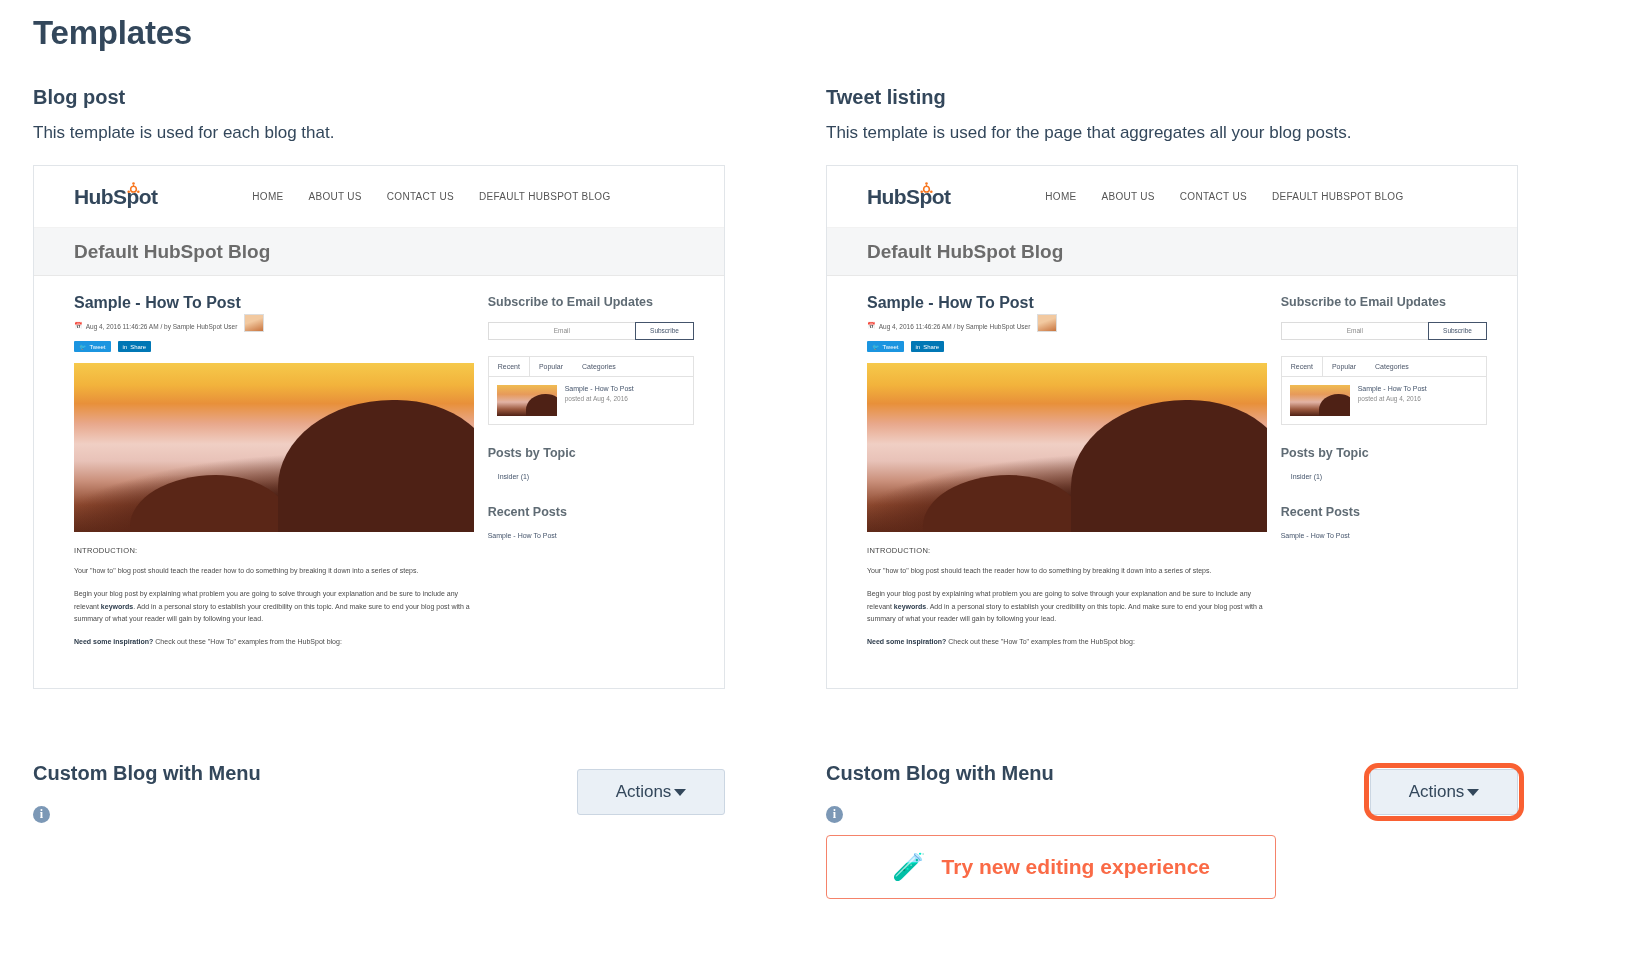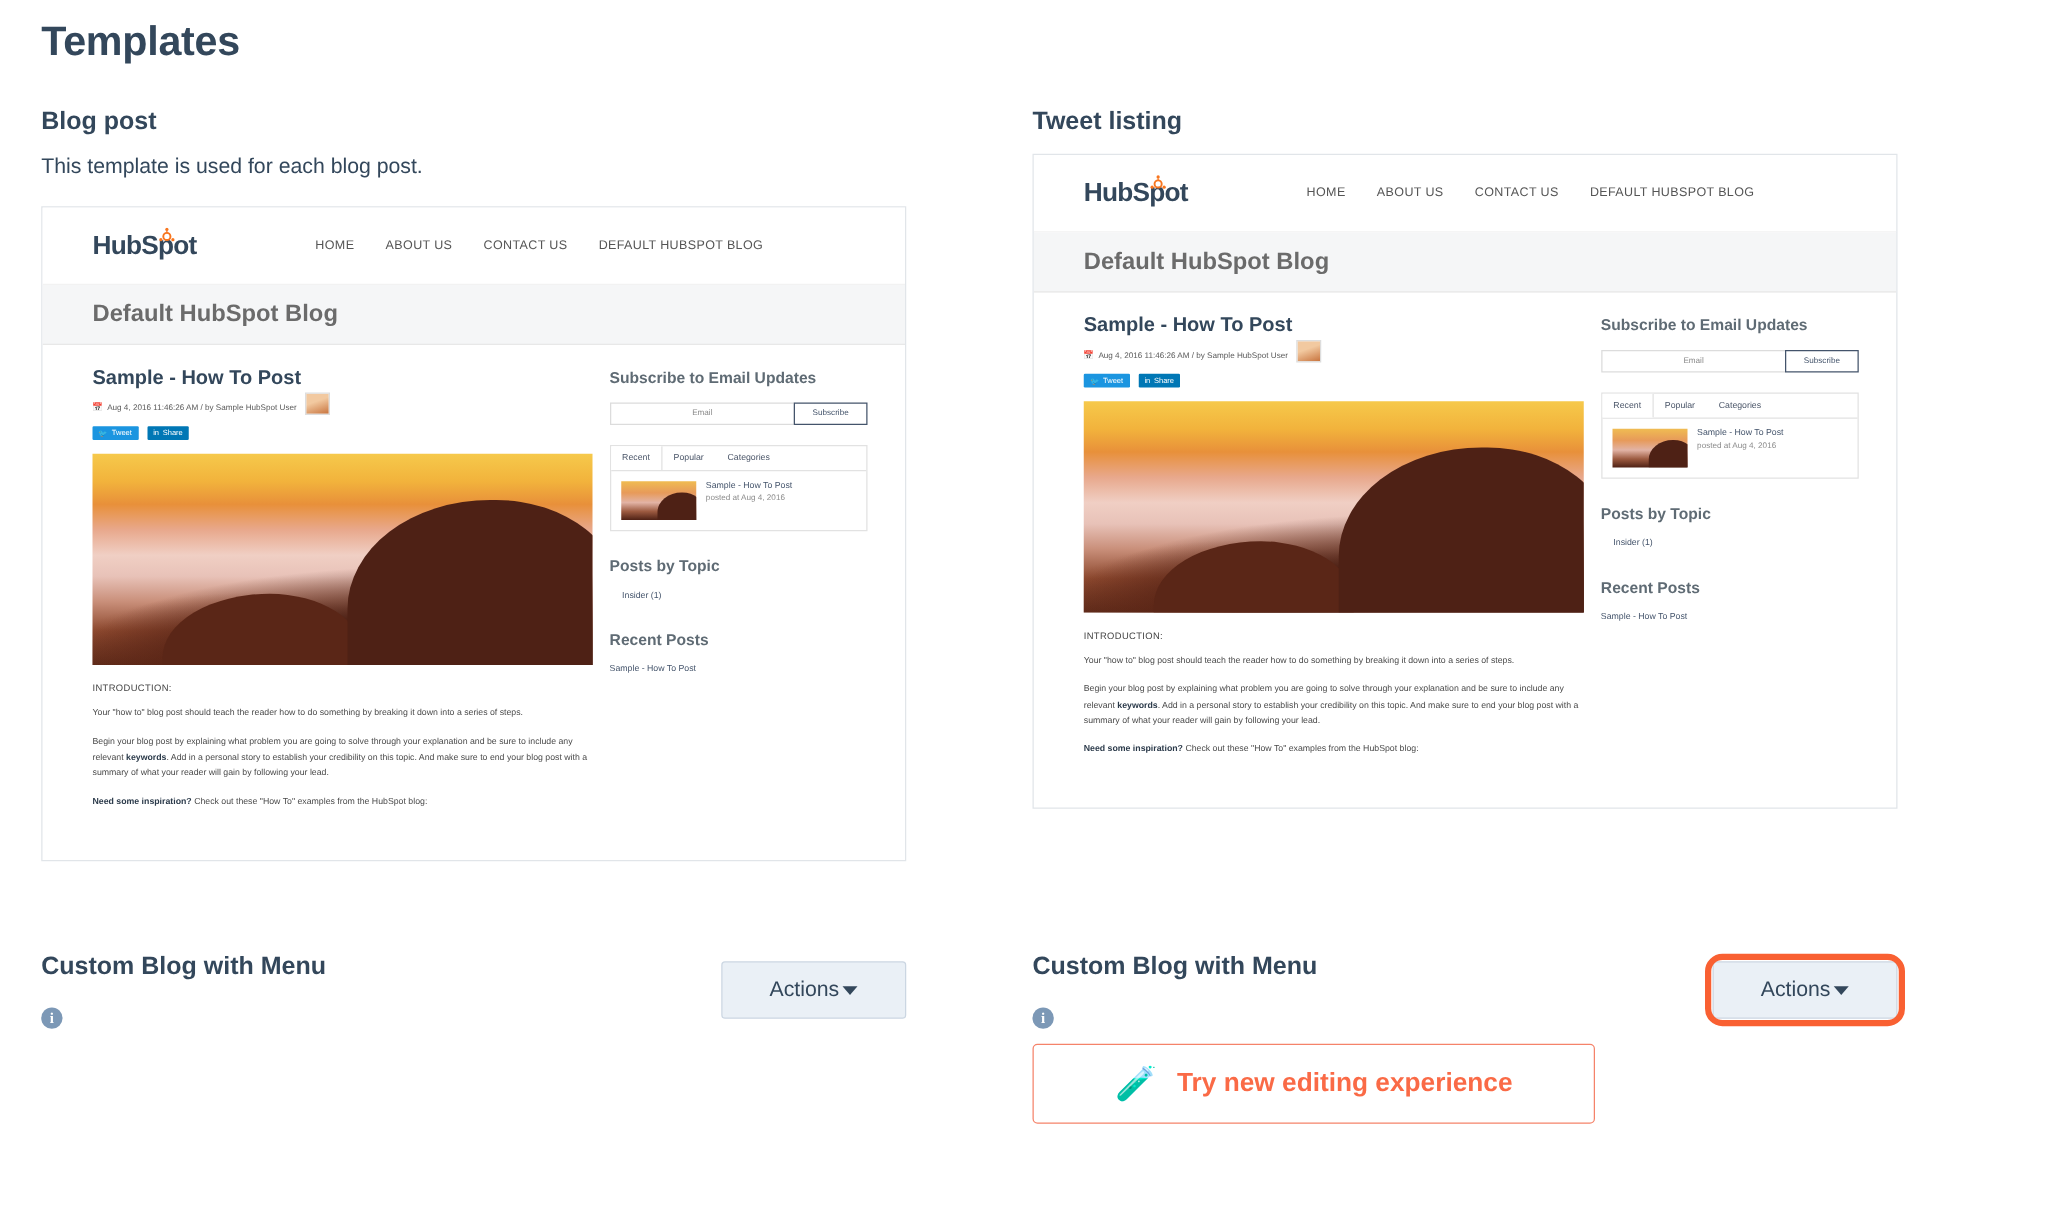--- a/index.html
+++ b/index.html
@@ -198,21 +198,21 @@
 <body>
 
 <div class="page">
 
   <div class="page-title">Templates</div>
 
   <div class="columns">
 
     <div class="col col-left">
       <div class="col-title">Blog post</div>
-      <div class="col-desc">This template is used for each blog post.</div>
+      <div class="col-desc">This template is used for each blog that.</div>
 
       <div class="preview-card">
         <div class="pv-nav">
           <div class="pv-logo">
             <span>HubSpot</span>
             <svg class="sprocket" viewBox="0 0 20 20">
               <circle cx="10" cy="11" r="4.4" fill="none" stroke="#f8761f" stroke-width="2.4"></circle>
               <circle cx="10" cy="2.4" r="2" fill="#f8761f"></circle>
               <circle cx="17.4" cy="15" r="2" fill="#f8761f"></circle>
               <circle cx="2.6" cy="15" r="2" fill="#f8761f"></circle>
@@ -286,20 +286,21 @@
             <div class="pv-topic">Insider (1)</div>
             <h4>Recent Posts</h4>
             <div class="pv-recent-link">Sample - How To Post</div>
           </div>
         </div>
       </div>
     </div>
 
     <div class="col col-right">
       <div class="col-title">Tweet listing</div>
+      <div class="col-desc">This template is used for the page that aggregates all your blog posts.</div>
 
       <div class="preview-card">
         <div class="pv-nav">
           <div class="pv-logo">
             <span>HubSpot</span>
             <svg class="sprocket" viewBox="0 0 20 20">
               <circle cx="10" cy="11" r="4.4" fill="none" stroke="#f8761f" stroke-width="2.4"></circle>
               <circle cx="10" cy="2.4" r="2" fill="#f8761f"></circle>
               <circle cx="17.4" cy="15" r="2" fill="#f8761f"></circle>
               <circle cx="2.6" cy="15" r="2" fill="#f8761f"></circle>

